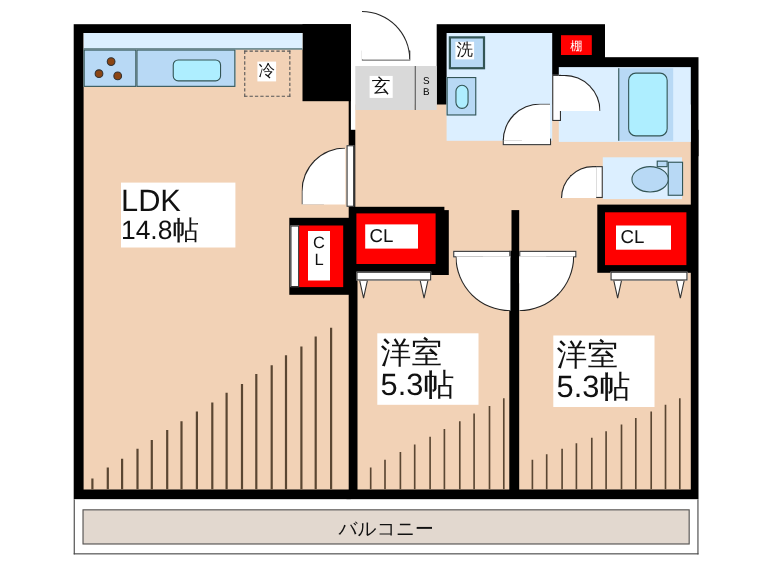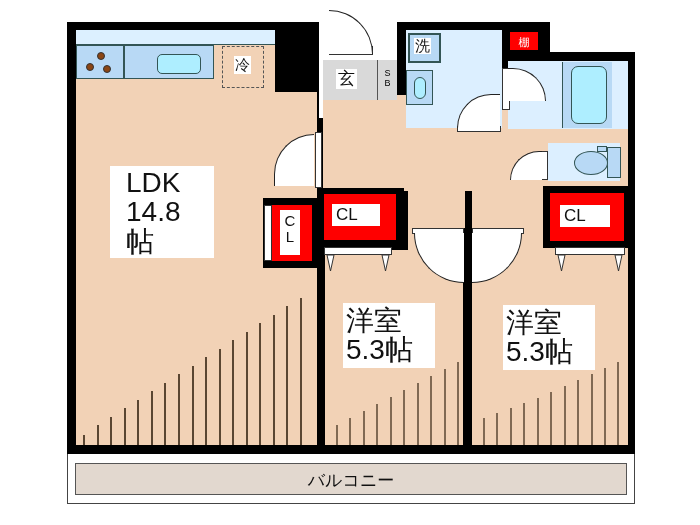--- a/index.html
+++ b/index.html
@@ -31,23 +31,23 @@
   <span class="abs" style="left:9px;top:17px;width:8px;height:8px;border-radius:50%;background:#8b4513;border:1px solid #333;"></span>
   <span class="abs" style="left:26px;top:19px;width:8px;height:8px;border-radius:50%;background:#8b4513;border:1px solid #333;"></span>
 </div>
 <div class="abs" style="left:124px;top:45px;width:90px;height:34px;background:#b8d9f5;border:1px solid #355;">
   <span class="abs" style="left:32px;top:8px;width:44px;height:20px;border-radius:5px;background:#aeeeff;border:1.5px solid #355;"></span>
 </div>
 <div class="abs" style="left:222px;top:46px;width:42px;height:42px;border:1.5px dashed #555;">
   <span class="abs label" style="left:11px;top:9px;font-size:15px;padding:1px;">冷</span>
 </div>
 
-<div class="abs label" style="left:110px;top:166px;width:104px;padding:2px 16px;">
+<div class="abs label" style="left:110px;top:166px;width:104px;padding:2px 0;">
   <div style="font-size:28px;">LDK</div>
-  <div style="font-size:28px;">14.8帖</div>
+  <div style="font-size:24px;">14.8帖</div>
 </div>
 
 <svg class="abs" style="left:76px;top:270px;" width="241" height="175">
   <g stroke="#5a4632" stroke-width="2">
     <line x1="8" y1="178" x2="8" y2="165"></line>
     <line x1="22" y1="175" x2="22" y2="155"></line>
     <line x1="35" y1="175" x2="35" y2="147"></line>
     <line x1="49" y1="175" x2="49" y2="138"></line>
     <line x1="62" y1="175" x2="62" y2="130"></line>
     <line x1="76" y1="175" x2="76" y2="121"></line>

